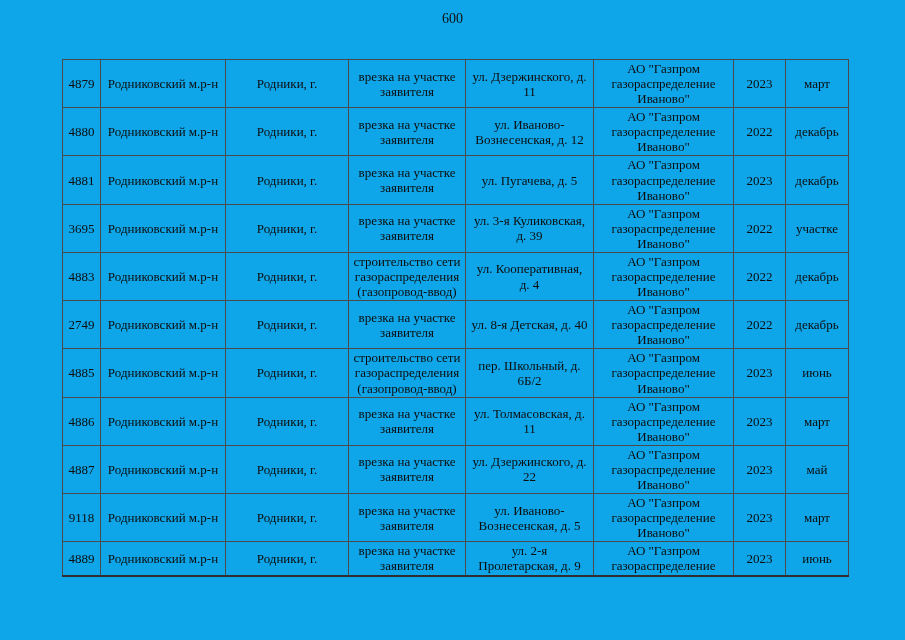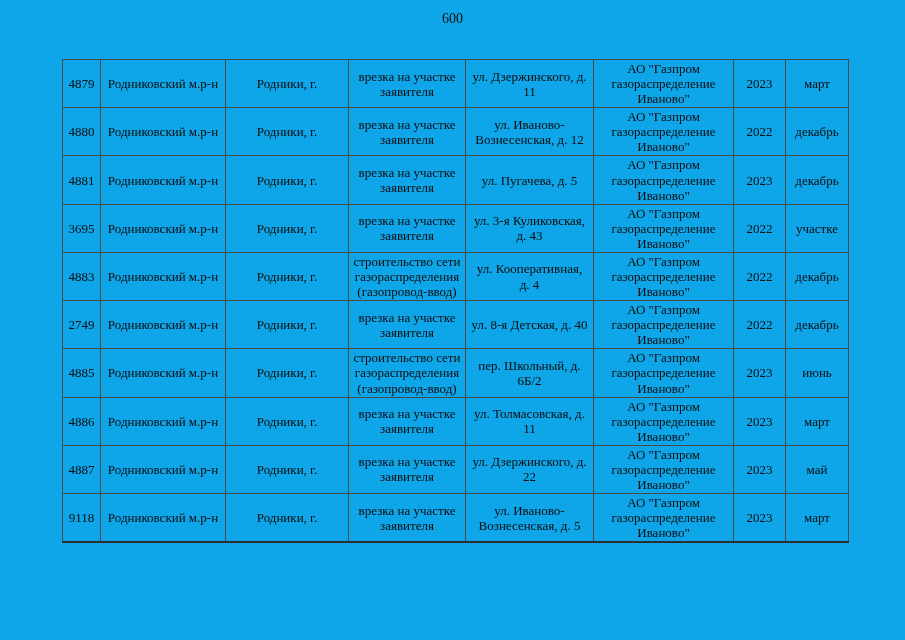--- a/index.html
+++ b/index.html
@@ -126,21 +126,21 @@
           <td>2023</td>
           <td>декабрь</td>
         </tr>
         <tr>
           <td>3695</td>
           <td>Родниковский м.р-н</td>
           <td>Родники, г.</td>
           <td>врезка на участке
 заявителя</td>
           <td>ул. 3-я Куликовская,
-д. 43</td>
+д. 39</td>
           <td>АО "Газпром
 газораспределение
 Иваново"</td>
           <td>2022</td>
           <td>участке</td>
         </tr>
         <tr>
           <td>4883</td>
           <td>Родниковский м.р-н</td>
           <td>Родники, г.</td>
@@ -218,16 +218,29 @@
           <td>врезка на участке
 заявителя</td>
           <td>ул. Иваново-
 Вознесенская, д. 5</td>
           <td>АО "Газпром
 газораспределение
 Иваново"</td>
           <td>2023</td>
           <td>март</td>
         </tr>
+        <tr>
+          <td>4889</td>
+          <td>Родниковский м.р-н</td>
+          <td>Родники, г.</td>
+          <td>врезка на участке
+заявителя</td>
+          <td>ул. 2-я
+Пролетарская, д. 9</td>
+          <td>АО "Газпром
+газораспределение</td>
+          <td>2023</td>
+          <td>июнь</td>
+        </tr>
       </tbody>
   </table>
 
 </div>
 
 </body></html>

